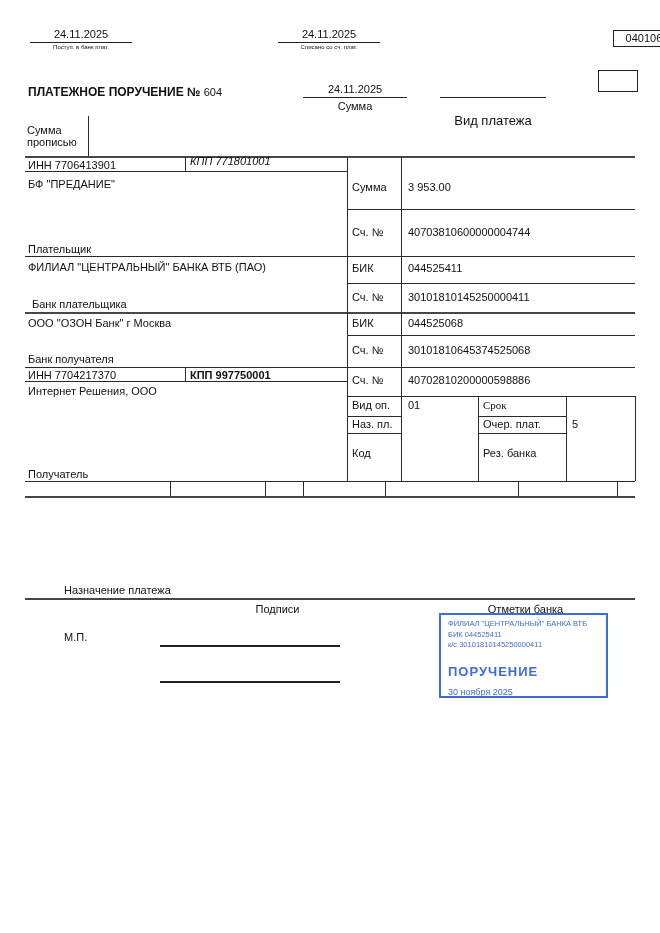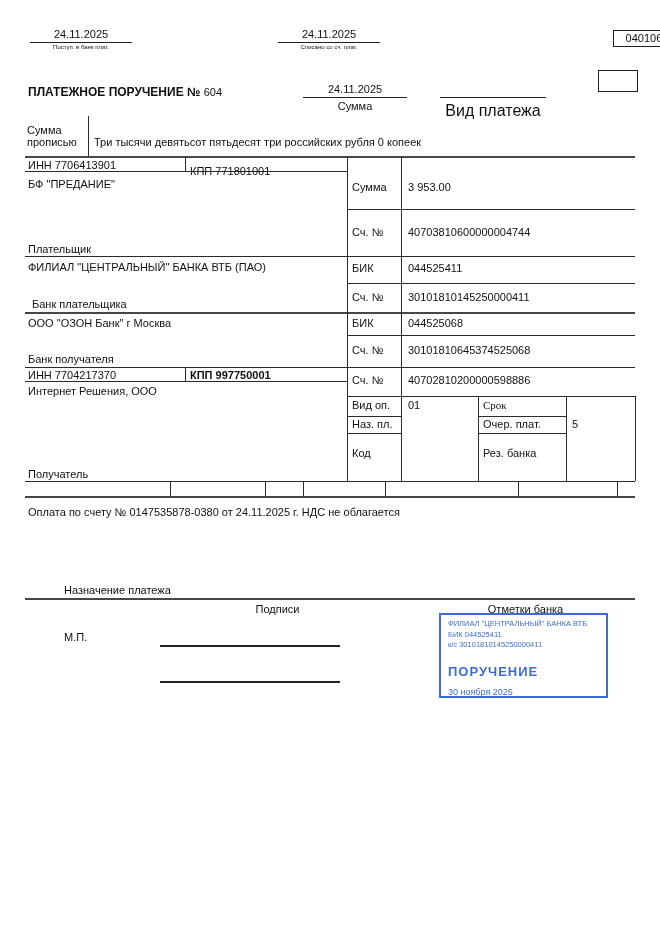--- a/index.html
+++ b/index.html
@@ -42,27 +42,26 @@
   <div class="title" style="left:28px;top:85px;">
     <span>ПЛАТЕЖНОЕ ПОРУЧЕНИЕ №</span>
     <span class="num">604</span>
   </div>
   <div class="date-block" style="left:303px;top:83px;width:104px">
     <div class="dval">24.11.2025</div>
     <div class="dcap" style="font-size:11px;margin-top:2px;">Сумма</div>
   </div>
   <div class="date-block" style="left:440px;top:83px;width:106px">
     <div class="dval" style="height:12px;"></div>
-    <div class="dcap" style="font-size:16px;margin-top:4px;">Вид платежа</div>
+    <div class="dcap" style="font-size:13px;margin-top:15px;">Вид платежа</div>
   </div>
   <div class="codebox" style="left:598px;top:70px;width:38px;height:20px;"></div>
 
   <div class="vl" style="left:88px;top:116px;height:41px;"></div>
   <div class="t" style="left:27px;top:124px;width:58px;white-space:normal;">Сумма прописью</div>
-  <div class="t" style="left:94px;top:136px;">Три тысячи девятьсот пятьдесят три российских рубля 0 копеек</div>
 
   <div class="hl2" style="left:25px;top:156px;width:610px;"></div>
   <div class="hl" style="left:25px;top:171px;width:322px;"></div>
   <div class="hl" style="left:347px;top:209px;width:288px;"></div>
   <div class="hl" style="left:25px;top:256px;width:610px;"></div>
   <div class="hl" style="left:347px;top:283px;width:288px;"></div>
   <div class="hl2" style="left:25px;top:312px;width:610px;"></div>
   <div class="hl" style="left:347px;top:335px;width:288px;"></div>
   <div class="hl" style="left:25px;top:367px;width:610px;"></div>
   <div class="hl" style="left:25px;top:381px;width:322px;"></div>
@@ -83,21 +82,21 @@
   <div class="vl" style="left:635px;top:396px;height:85px;"></div>
 
   <div class="vl" style="left:170px;top:481px;height:15px;"></div>
   <div class="vl" style="left:265px;top:481px;height:15px;"></div>
   <div class="vl" style="left:303px;top:481px;height:15px;"></div>
   <div class="vl" style="left:385px;top:481px;height:15px;"></div>
   <div class="vl" style="left:518px;top:481px;height:15px;"></div>
   <div class="vl" style="left:617px;top:481px;height:15px;"></div>
 
   <div class="t" style="left:28px;top:159px;text-align:right;">ИНН 7706413901</div>
-  <div class="t" style="left:190px;top:165px;">КПП 771801001</div>
+  <div class="t" style="left:190px;top:155px;font-style:italic;">КПП 771801001</div>
   <div class="t" style="left:28px;top:178px;">БФ "ПРЕДАНИЕ"</div>
   <div class="t" style="left:28px;top:243px;">Плательщик</div>
   <div class="t" style="left:352px;top:181px;">Сумма</div>
   <div class="t" style="left:408px;top:181px;">3 953.00</div>
   <div class="t" style="left:352px;top:226px;">Сч. №</div>
   <div class="t" style="left:408px;top:226px;">40703810600000004744</div>
 
   <div class="t" style="left:28px;top:261px;">ФИЛИАЛ "ЦЕНТРАЛЬНЫЙ" БАНКА ВТБ (ПАО)</div>
   <div class="t" style="left:32px;top:298px;">Банк плательщика</div>
   <div class="t" style="left:352px;top:262px;">БИК</div>
@@ -121,21 +120,20 @@
 
   <div class="t" style="left:352px;top:399px;">Вид оп.</div>
   <div class="t" style="left:408px;top:399px;">01</div>
   <div class="t" style="left:483px;top:399px;font-family:Liberation Serif, serif;">Срок</div>
   <div class="t" style="left:352px;top:418px;">Наз. пл.</div>
   <div class="t" style="left:483px;top:418px;">Очер. плат.</div>
   <div class="t" style="left:572px;top:418px;">5</div>
   <div class="t" style="left:352px;top:447px;">Код</div>
   <div class="t" style="left:483px;top:447px;">Рез. банка</div>
 
-  <div class="t" style="left:28px;top:506px;">Оплата по счету № 0147535878-0380 от 24.11.2025 г. НДС не облагается</div>
   <div class="t" style="left:28px;top:584px;padding-left:36px;">Назначение платежа</div>
   <div class="hl2" style="left:25px;top:598px;width:610px;"></div>
 
   <div class="t" style="left:230px;top:603px;width:95px;text-align:center;">Подписи</div>
   <div class="t" style="left:468px;top:603px;width:115px;text-align:center;">Отметки банка</div>
   <div class="t" style="left:64px;top:631px;">М.П.</div>
   <div class="sig-line" style="left:160px;top:645px;width:180px;"></div>
   <div class="sig-line" style="left:160px;top:681px;width:180px;"></div>
 
   <div class="stamp" style="left: 439px; top: 613px; width: 169px; height: 85px; border-color: rgb(62, 108, 214); color: rgb(62, 108, 214);">

